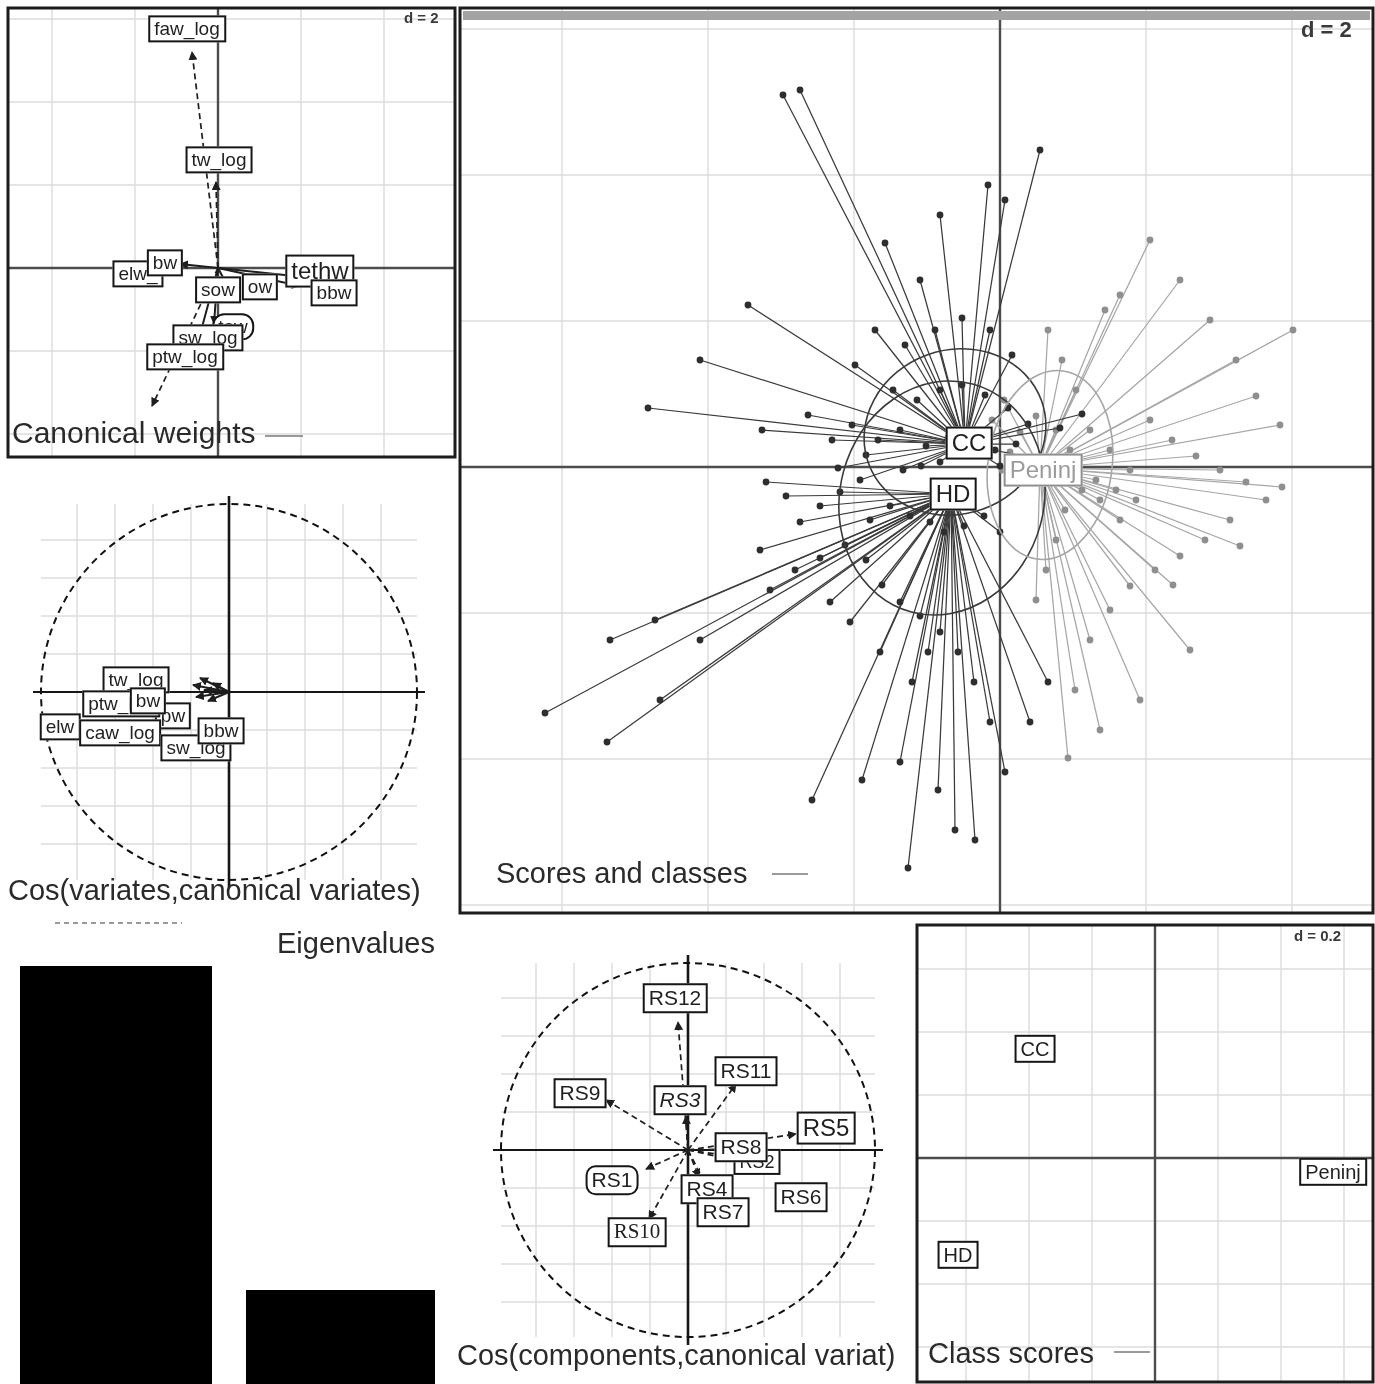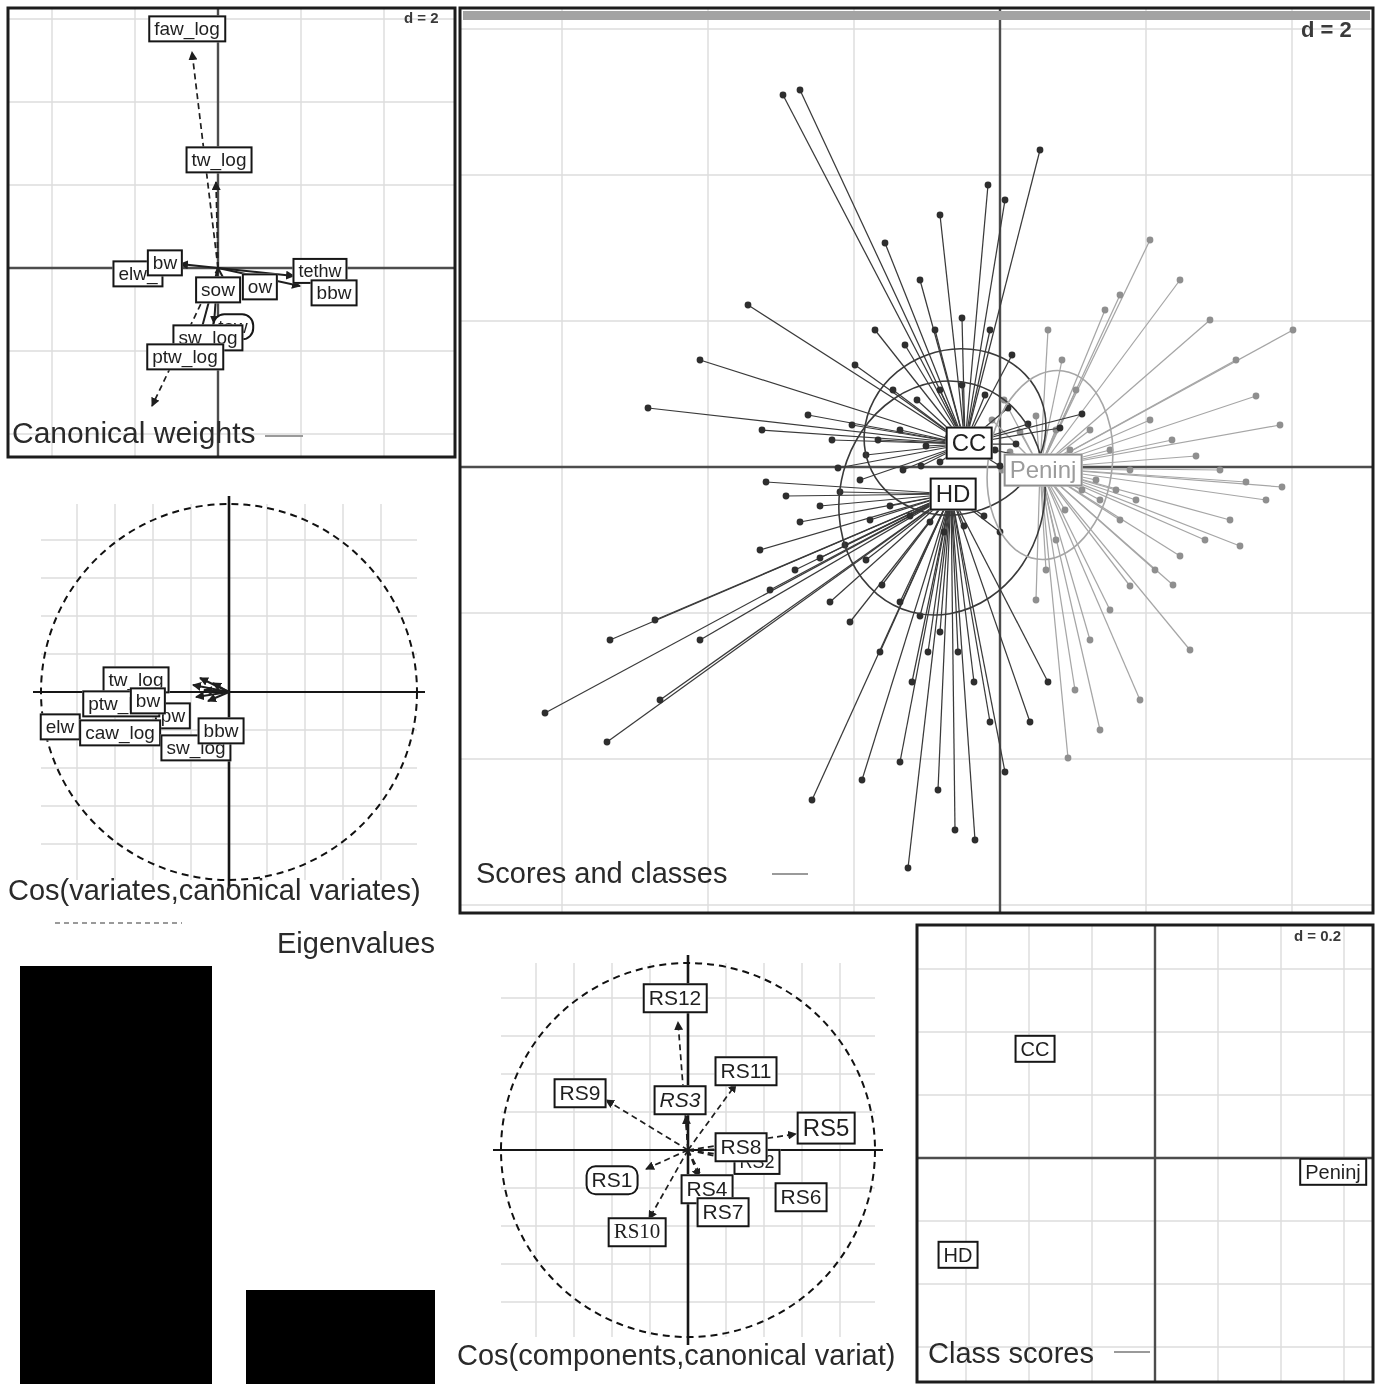--- a/index.html
+++ b/index.html
@@ -437,21 +437,21 @@
       <rect x="917" y="925" width="456" height="457" fill="none" stroke="#1c1c1c" stroke-width="3"></rect>
       <line x1="265" y1="436" x2="303" y2="436" stroke="#9a9a9a" stroke-width="2"></line>
       <line x1="772" y1="874" x2="808" y2="874" stroke="#9a9a9a" stroke-width="2"></line>
       <line x1="1114" y1="1352" x2="1150" y2="1352" stroke="#9a9a9a" stroke-width="2"></line>
       <line x1="55" y1="923" x2="182" y2="923" stroke="#9a9a9a" stroke-width="2" stroke-dasharray="5 4"></line>
     </svg>
   <div id="boxes">
       <div class="vbox" style="left: 187px; top: 29px; font-size: 19px;">faw_log</div>
       <div class="vbox" style="left: 219px; top: 160px; font-size: 19px;">tw_log</div>
       <div class="vbox" style="left: 138px; top: 274px; font-size: 19px;">elw_</div>
-      <div class="vbox" style="left: 320px; top: 271px; font-size: 18px;">tethw</div>
+      <div class="vbox" style="left: 320px; top: 271px; font-size: 24px;">tethw</div>
       <div class="vbox" style="left: 165px; top: 263px; font-size: 19px;">bw</div>
       <div class="vbox" style="left: 260px; top: 287px; font-size: 19px;">ow</div>
       <div class="vbox" style="left: 218px; top: 290px; font-size: 19px;">sow</div>
       <div class="vbox" style="left: 233px; top: 327px; font-size: 19px; border-radius: 12px;">taw</div>
       <div class="vbox" style="left: 334px; top: 293px; font-size: 19px;">bbw</div>
       <div class="vbox" style="left: 208px; top: 338px; font-size: 19px;">sw_log</div>
       <div class="vbox" style="left: 185px; top: 357px; font-size: 19px;">ptw_log</div>
       <div class="vbox" style="left: 136px; top: 680px; font-size: 19px;">tw_log</div>
       <div class="vbox" style="left: 173px; top: 716px; font-size: 19px;">pw</div>
       <div class="vbox" style="left: 121px; top: 704px; font-size: 19px;">ptw_log</div>
@@ -476,20 +476,20 @@
       <div class="vbox" style="left: 723px; top: 1212px; font-size: 21px;">RS7</div>
       <div class="vbox" style="left: 637px; top: 1232px; font-size: 21px; font-family: Liberation Serif, serif;">RS10</div>
       <div class="vbox" style="left: 1035px; top: 1049px; font-size: 20px;">CC</div>
       <div class="vbox" style="left: 1333px; top: 1172px; font-size: 20px;">Peninj</div>
       <div class="vbox" style="left: 958px; top: 1255px; font-size: 20px;">HD</div>
     </div>
 
   <div class="cap" style="left:12px;top:416px;font-size:30px">Canonical weights</div>
   <div class="cap" style="left:8px;top:874px;font-size:29px">Cos(variates,canonical variates)</div>
   <div class="cap" style="left:277px;top:927px;font-size:29px">Eigenvalues</div>
-  <div class="cap" style="left:476px;top:857px;font-size:29px">Scores and classes</div>
+  <div class="cap" style="left:496px;top:857px;font-size:29px">Scores and classes</div>
   <div class="cap" style="left:457px;top:1339px;font-size:29px">Cos(components,canonical variat)</div>
   <div class="cap" style="left:928px;top:1337px;font-size:29px">Class scores</div>
 
   <div class="dlab" style="left:404px;top:9px;font-size:15px">d = 2</div>
   <div class="dlab" style="left:1301px;top:17px;font-size:22px">d = 2</div>
   <div class="dlab" style="left:1294px;top:927px;font-size:15px">d = 0.2</div>
 </div>
 
 </body></html>

